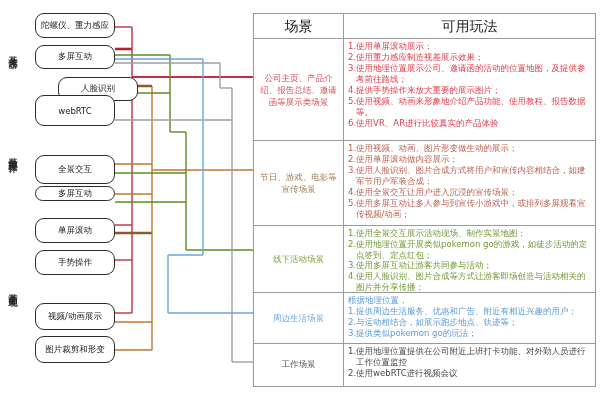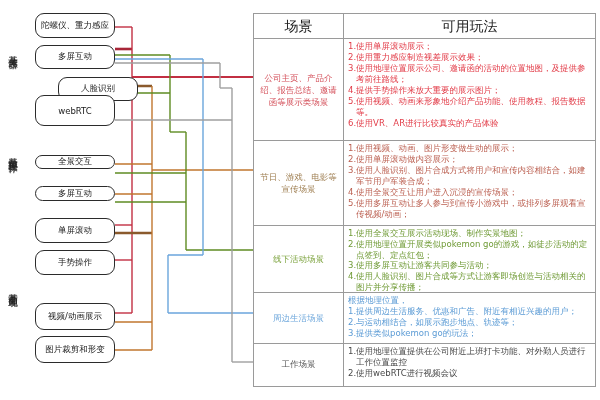--- a/index.html
+++ b/index.html
@@ -96,21 +96,21 @@
   </svg>
 
   <div class="vlabel" style="left:7px;top:48px;">基于传感器</div>
   <div class="vlabel" style="left:7px;top:150px;">基于触摸屏操作</div>
   <div class="vlabel" style="left:7px;top:286px;">基于画面呈现</div>
 
   <div class="node" style="top:13px;height:25px;">陀螺仪、重力感应</div>
   <div class="node" style="top:45px;height:24px;">多屏互动</div>
   <div class="node" style="top:77px;height:24px;margin-left:23px;">人脸识别</div>
   <div class="node" style="top:95px;height:31px;">webRTC</div>
-  <div class="node" style="top:155px;height:14px;border-radius:7px;">全景交互</div>
+  <div class="node" style="top:155px;height:29px;">全景交互</div>
   <div class="node" style="top:186px;height:15px;">多屏互动</div>
   <div class="node" style="top:218px;height:25px;">单屏滚动</div>
   <div class="node" style="top:250px;height:25px;">手势操作</div>
   <div class="node" style="top:303px;height:27px;">视频/动画展示</div>
   <div class="node" style="top:336px;height:27px;">图片裁剪和形变</div>
 
   <div id="scen-table">
     <div class="trow hdr">
       <div class="cell-s">场景</div>
       <div class="cell-c">可用玩法</div>

